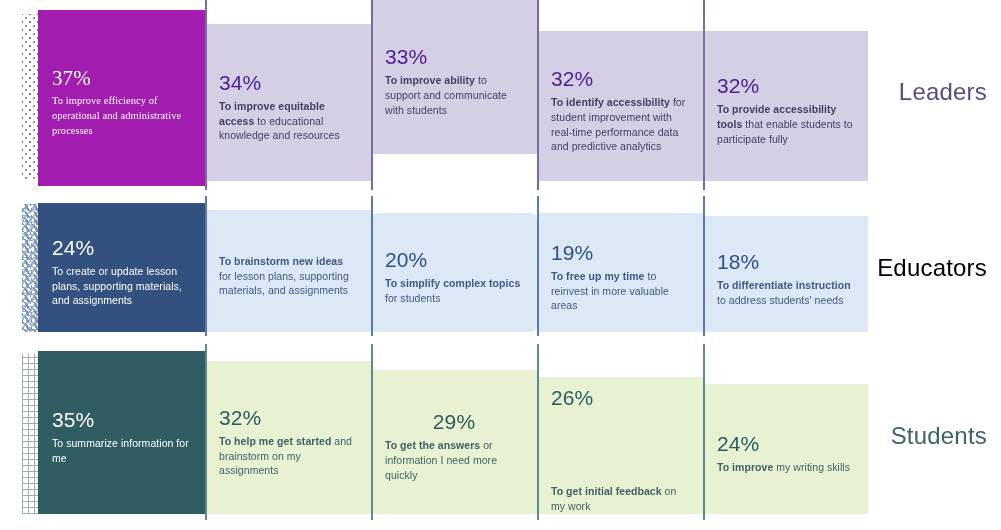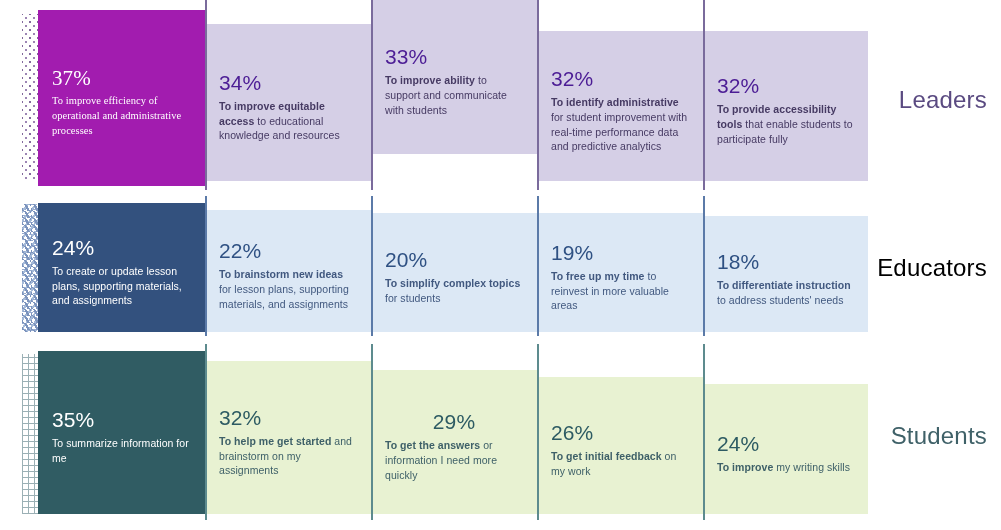--- a/index.html
+++ b/index.html
@@ -138,21 +138,21 @@
 
   
   .row-label {
     position:absolute;
     right:14px;
     font-size:24px;
     font-weight:400;
     letter-spacing:.2px;
     white-space:nowrap;
   }
-  .row-leaders   .row-label { top:86px;  color:#5a4a81; }
+  .row-leaders   .row-label { top:78px;  color:#5a4a81; }
   .row-educators .row-label { top:58px;  color:#000000; }
   .row-students  .row-label { top:78px;  color:#3f6168; }
 </style>
 </head>
 <body>
 
 <div class="infographic">
 
   <div class="row row-leaders">
     <div class="decor decor-dots"></div>
@@ -176,21 +176,21 @@
       <div class="bar bar-rest" style="width:166px; ">
         <div class="bar-inner" style="height:154px;">
           <div class="pct">33%</div>
           <div class="desc"><b>To improve ability</b><span> to support and communicate with students</span></div>
         </div>
       </div>
 
       <div class="bar bar-rest" style="width:166px; padding-top:31px;">
         <div class="bar-inner" style="height:150px;">
           <div class="pct">32%</div>
-          <div class="desc"><b>To identify administrative</b><span> for student improvement with real-time performance data and predictive analytics</span></div>
+          <div class="desc"><b>To identify accessibility</b><span> for student improvement with real-time performance data and predictive analytics</span></div>
         </div>
       </div>
 
       <div class="bar bar-rest" style="width:165px; padding-top:31px;">
         <div class="bar-inner" style="height:150px;">
           <div class="pct">32%</div>
           <div class="desc"><b>To provide accessibility tools</b><span> that enable students to participate fully</span></div>
         </div>
       </div>
 
@@ -206,27 +206,26 @@
 
       <div class="bar bar-lead" style="width:167px; padding-top:7px;">
         <div class="bar-inner" style="height:129px;">
           <div class="pct">24%</div>
           <div class="desc"><b></b><span>To create or update lesson plans, supporting materials, and assignments</span></div>
         </div>
       </div>
 
       <div class="bar bar-rest" style="width:166px; padding-top:14px;">
         <div class="bar-inner" style="height:122px;">
-          <div class="pct">22%</div>
           <div class="desc"><b>To brainstorm new ideas</b><span> for lesson plans, supporting materials, and assignments</span></div>
         </div>
       </div>
 
       <div class="bar bar-rest" style="width:166px; padding-top:17px;">
-        <div class="bar-inner" style="height:119px;">
+        <div class="bar-inner" style="height:119px;border-radius:6px;">
           <div class="pct">20%</div>
           <div class="desc"><b>To simplify complex topics</b><span> for students</span></div>
         </div>
       </div>
 
       <div class="bar bar-rest" style="width:166px; padding-top:17px;">
         <div class="bar-inner" style="height:119px;">
           <div class="pct">19%</div>
           <div class="desc"><b>To free up my time</b><span> to reinvest in more valuable areas</span></div>
         </div>
@@ -264,21 +263,21 @@
       </div>
 
       <div class="bar bar-rest" style="width:166px; padding-top:26px;">
         <div class="bar-inner" style="height:144px;align-items:center;">
           <div class="pct">29%</div>
           <div class="desc"><b>To get the answers</b><span> or information I need more quickly</span></div>
         </div>
       </div>
 
       <div class="bar bar-rest" style="width:166px; padding-top:33px;">
-        <div class="bar-inner" style="height:137px;">
+        <div class="bar-inner" style="height:137px;justify-content:space-between;">
           <div class="pct">26%</div>
           <div class="desc"><b>To get initial feedback</b><span> on my work</span></div>
         </div>
       </div>
 
       <div class="bar bar-rest" style="width:165px; padding-top:40px;">
         <div class="bar-inner" style="height:130px;">
           <div class="pct">24%</div>
           <div class="desc"><b>To improve</b><span> my writing skills</span></div>
         </div>

